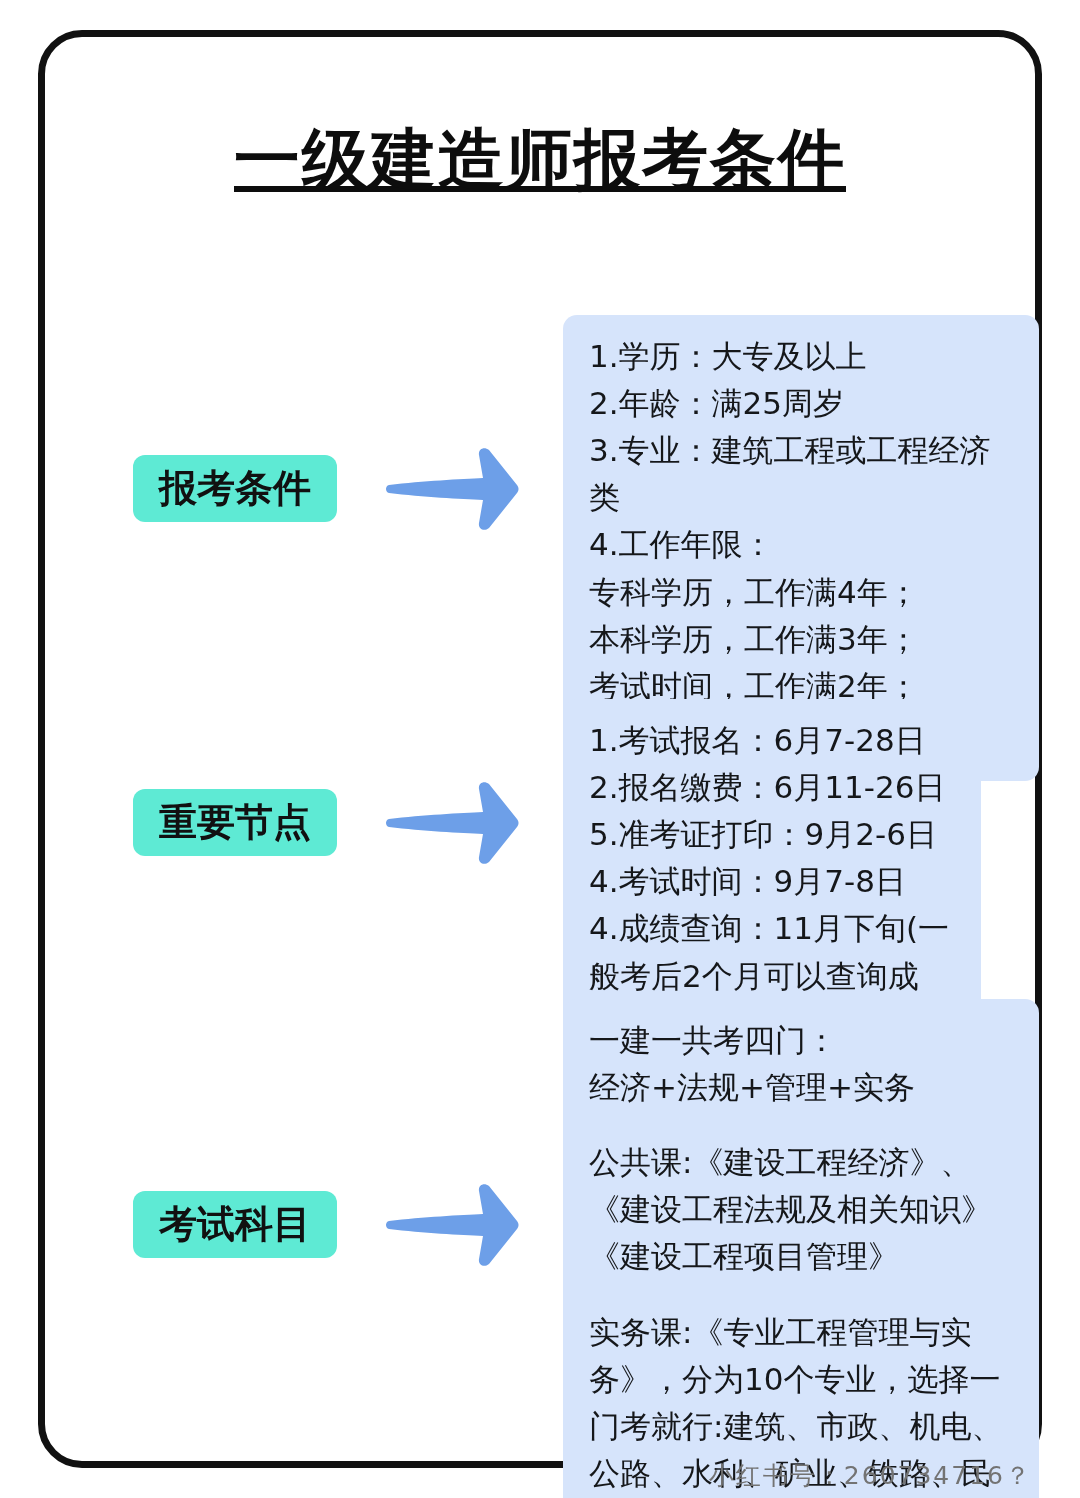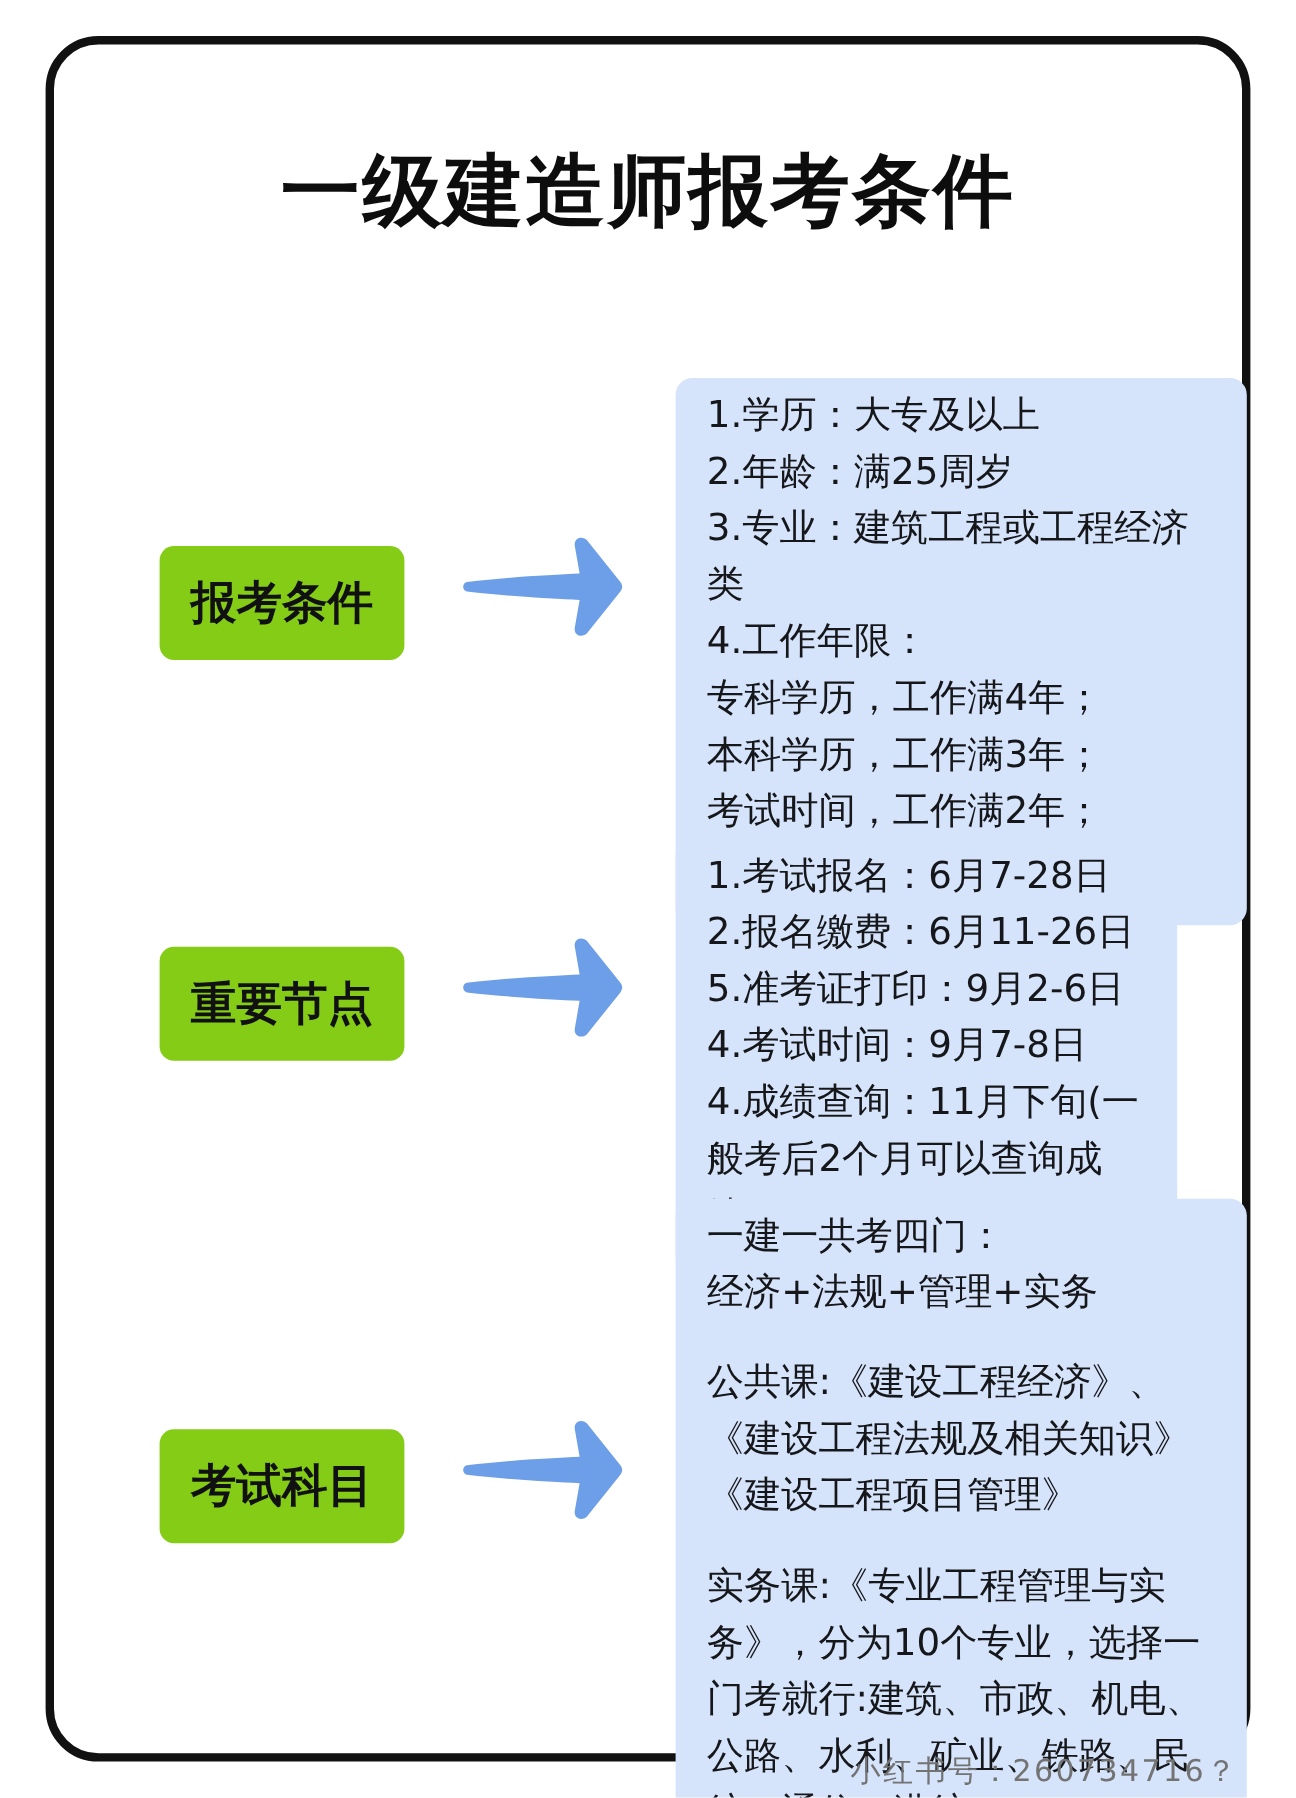--- a/index.html
+++ b/index.html
@@ -32,52 +32,53 @@
     position: absolute;
     left: 0;
     right: 0;
     top: 78px;
     text-align: center;
     font-size: 66px;
     font-weight: bold;
     letter-spacing: 2px;
     color: #0d0d0d;
     font-family: "DejaVu Sans", "Liberation Sans", sans-serif;
+    text-decoration: underline;
   }
 
   
   .row {
     position: absolute;
     left: 0;
     right: 0;
   }
 
   .label-chip {
     position: absolute;
-    background: #84cc16;
+    background: #5eead4;
     border-radius: 12px;
-    padding: 22px 26px;
+    padding: 8px 26px;
     font-size: 38px;
     font-weight: bold;
     color: #111111;
     white-space: nowrap;
     font-family: Liberation Mono, monospace;
   }
 
   .arrow {
     position: absolute;
     width: 140px;
     height: 96px;
   }
 
   .panel {
     position: absolute;
     background: #d6e4fb;
     border-radius: 14px;
-    padding: 8px 26px 24px 26px;
+    padding: 18px 26px 24px 26px;
     box-sizing: border-box;
     font-size: 31px;
     line-height: 1.52;
     color: #15171a;
     font-family: "DejaVu Sans", "Liberation Sans", sans-serif;
   }
   .panel p {
     margin: 0;
   }
   .panel p.gap {

